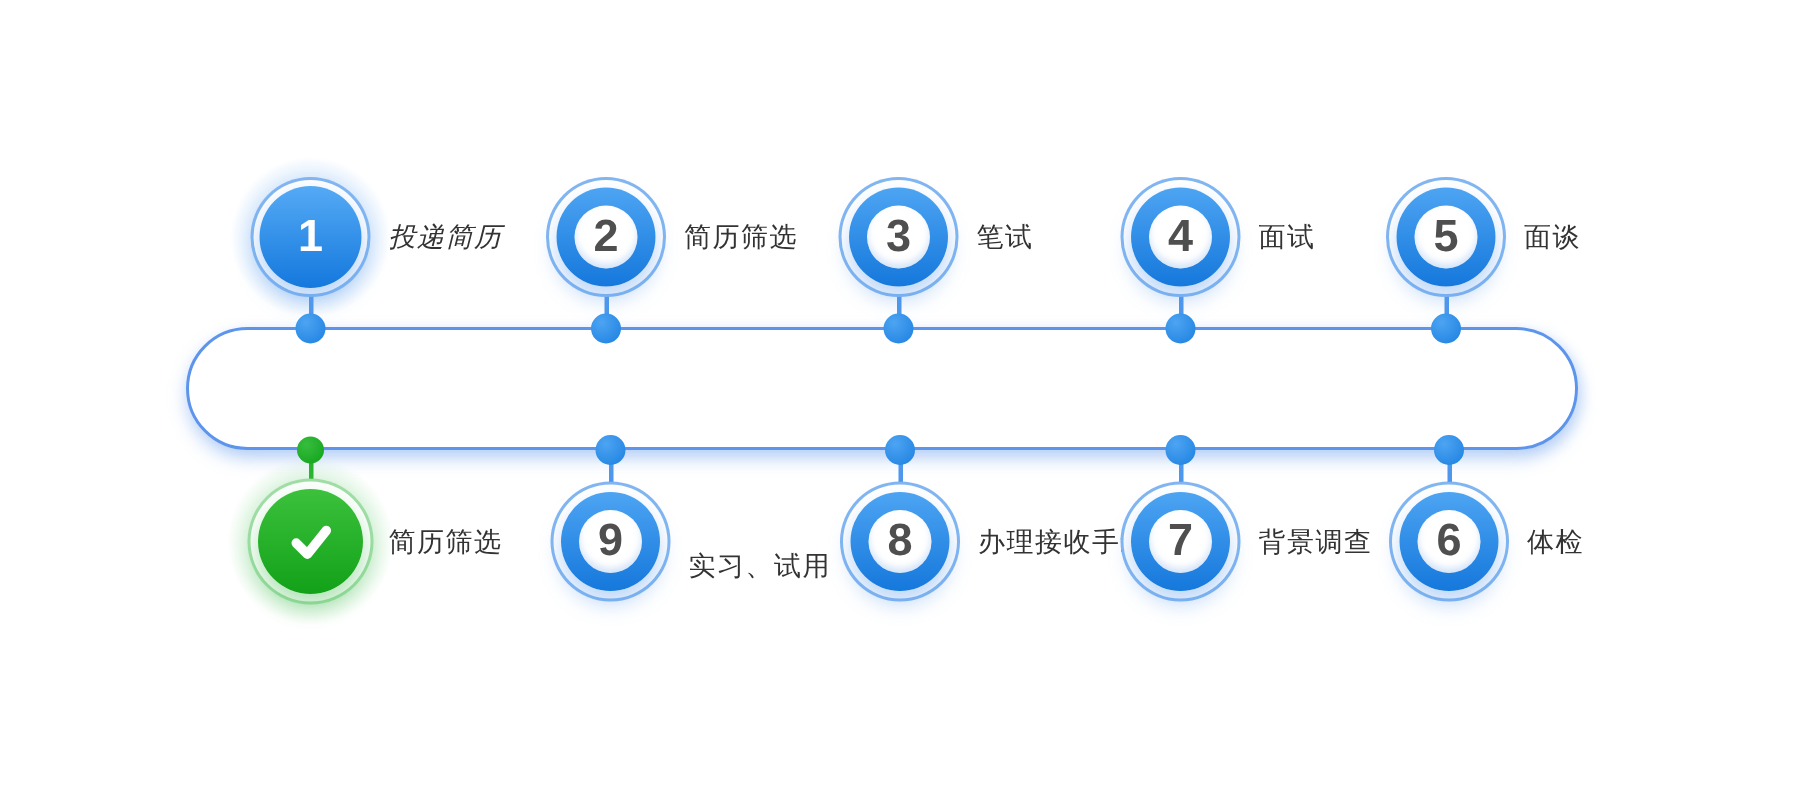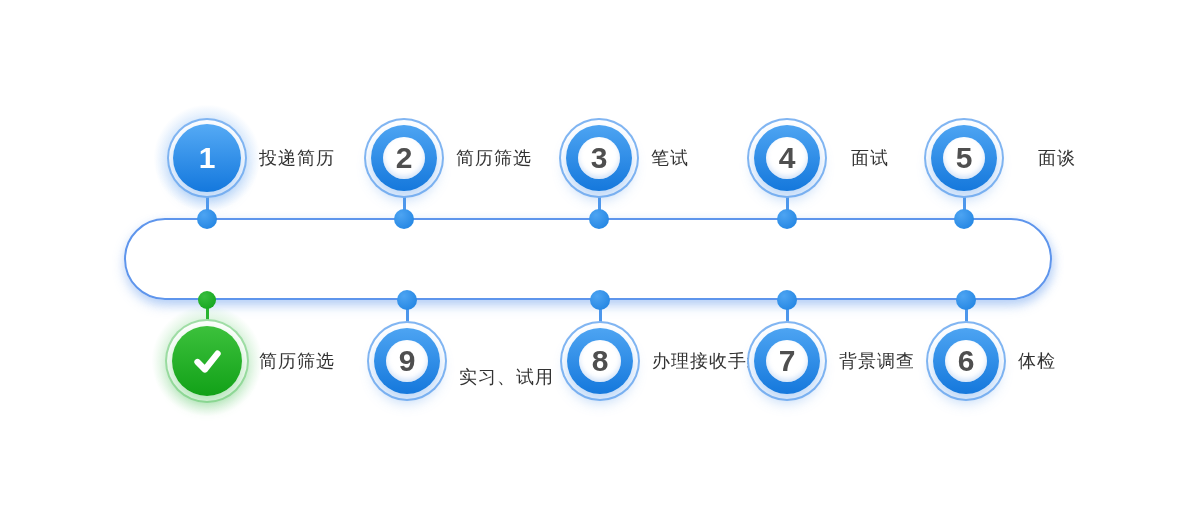--- a/index.html
+++ b/index.html
@@ -73,21 +73,21 @@
   <div class="loop-line"></div>
 <div class="stem" style="left: 205.5px; top: 158px; height: 61px;"></div>
     <div class="dot" style="left: 197px; top: 209px;"></div>
     <div class="node" style="left: 207px; top: 158px;">
       <div class="halo-blue"></div>
       <div class="ring"></div>
       <div class="solid-blue">
         <span class="num white">1</span>
       </div>
     </div>
-    <div class="label" style="left: 259px; top: 158px;">投递简历</div>
+    <div class="label" style="left: 259px; top: 158px; font-style: italic;">投递简历</div>
     <div class="stem" style="left: 402.5px; top: 158px; height: 61px;"></div>
     <div class="dot" style="left: 394px; top: 209px;"></div>
     <div class="node" style="left: 404px; top: 158px;">
       <div class="ring"></div>
       <div class="donut">
         <div class="inner">
           <span class="num">2</span>
         </div>
       </div>
     </div>
@@ -106,32 +106,32 @@
     <div class="stem" style="left: 785.5px; top: 158px; height: 61px;"></div>
     <div class="dot" style="left: 777px; top: 209px;"></div>
     <div class="node" style="left: 787px; top: 158px;">
       <div class="ring"></div>
       <div class="donut">
         <div class="inner">
           <span class="num">4</span>
         </div>
       </div>
     </div>
-    <div class="label" style="left: 839px; top: 158px; margin-left: 12px;">面试</div>
+    <div class="label" style="left: 839px; top: 158px;">面试</div>
     <div class="stem" style="left: 962.5px; top: 158px; height: 61px;"></div>
     <div class="dot" style="left: 954px; top: 209px;"></div>
     <div class="node" style="left: 964px; top: 158px;">
       <div class="ring"></div>
       <div class="donut">
         <div class="inner">
           <span class="num">5</span>
         </div>
       </div>
     </div>
-    <div class="label" style="left: 1038px; top: 158px;">面谈</div>
+    <div class="label" style="left: 1016px; top: 158px;">面谈</div>
     <div class="stem green" style="left: 205.5px; top: 300px; height: 61px;"></div>
     <div class="dot green" style="left: 198px; top: 291px;"></div>
     <div class="node" style="left: 207px; top: 361px;">
       <div class="halo-green"></div>
       <div class="ring green"></div>
       <div class="solid-green">
         <svg viewBox="0 0 36 36" width="38" height="38">
           <path d="M9 19 L16 26 L28 11" fill="none" stroke="#ffffff" stroke-width="6" stroke-linecap="round" stroke-linejoin="round"></path>
         </svg>
       </div>

